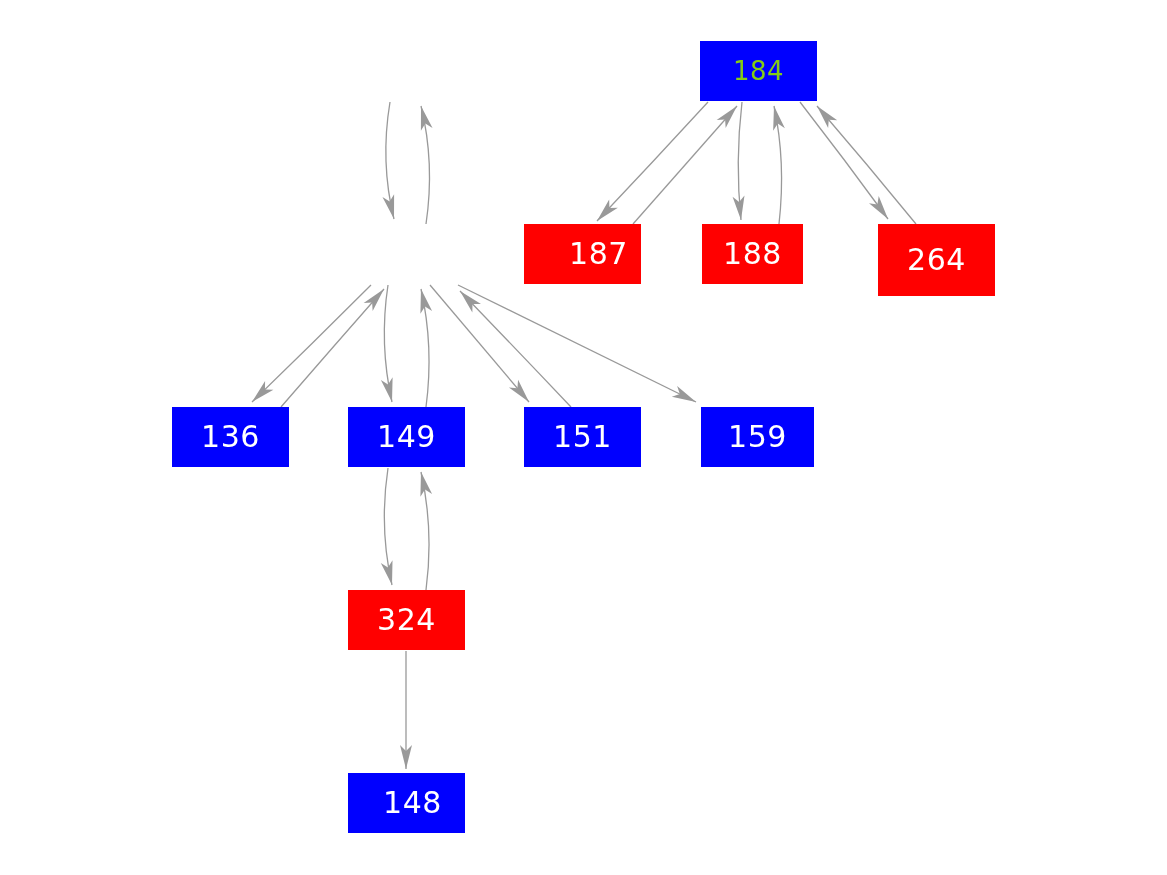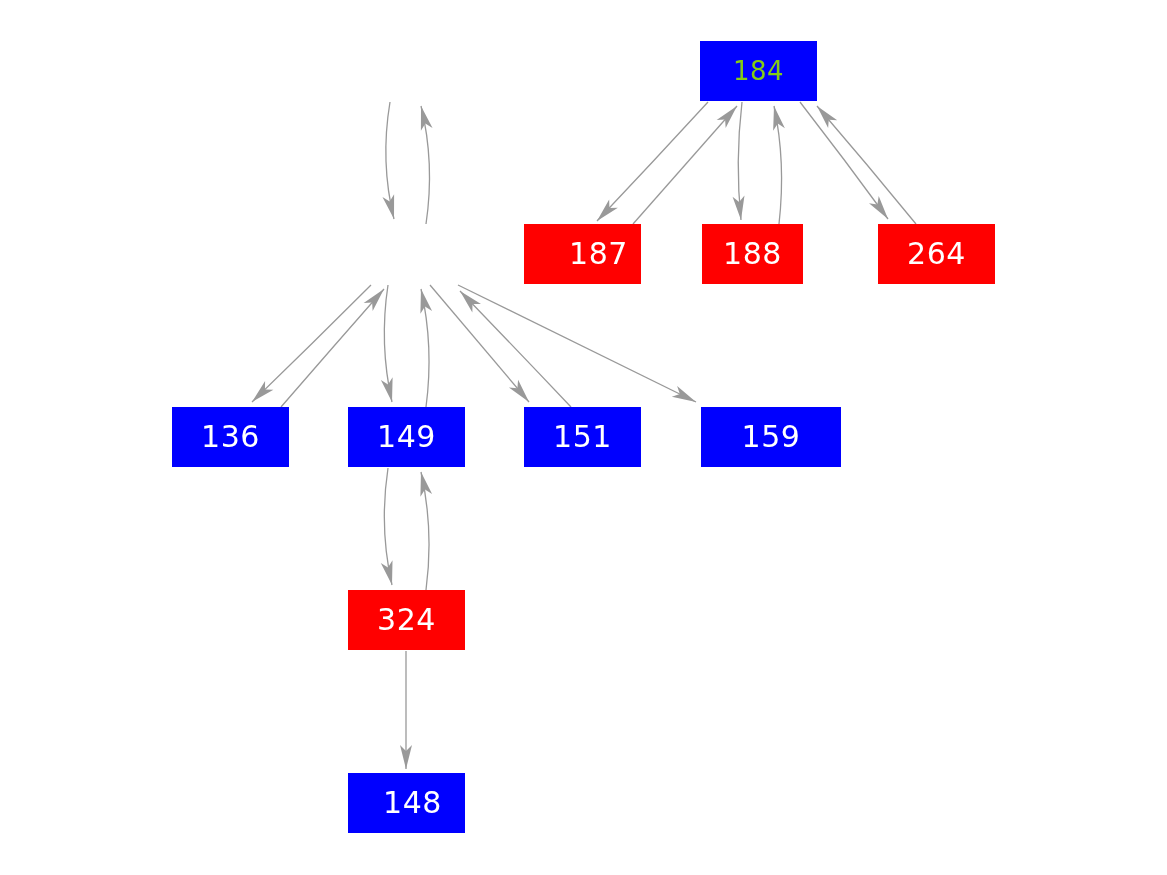--- a/index.html
+++ b/index.html
@@ -78,33 +78,33 @@
   <div id="node-layer">
       <div class="node" style="left: 700px; top: 41px; width: 117px; height: 60px; background: rgb(0, 0, 255);">
         <span style="font-size: 26px; color: #84cc16;">184</span>
       </div>
       <div class="node" style="left: 524px; top: 224px; width: 117px; height: 60px; background: rgb(255, 0, 0); padding-left: 32px;">
         <span style="font-size: 30px; color: rgb(255, 255, 255);">187</span>
       </div>
       <div class="node" style="left: 702px; top: 224px; width: 101px; height: 60px; background: rgb(255, 0, 0);">
         <span style="font-size: 30px; color: rgb(255, 255, 255);">188</span>
       </div>
-      <div class="node" style="left: 878px; top: 224px; width: 117px; height: 60px; background: rgb(255, 0, 0);">
+      <div class="node" style="left: 878px; top: 224px; width: 117px; height: 72px; background: rgb(255, 0, 0);">
         <span style="font-size: 30px; color: rgb(255, 255, 255);">264</span>
       </div>
       <div class="node" style="left: 172px; top: 407px; width: 117px; height: 60px; background: rgb(0, 0, 255);">
         <span style="font-size: 30px; color: rgb(255, 255, 255);">136</span>
       </div>
       <div class="node" style="left: 348px; top: 407px; width: 117px; height: 60px; background: rgb(0, 0, 255);">
         <span style="font-size: 30px; color: rgb(255, 255, 255);">149</span>
       </div>
       <div class="node" style="left: 524px; top: 407px; width: 117px; height: 60px; background: rgb(0, 0, 255);">
         <span style="font-size: 30px; color: rgb(255, 255, 255);">151</span>
       </div>
-      <div class="node" style="left: 701px; top: 407px; width: 140px; height: 60px; background: rgb(0, 0, 255);">
+      <div class="node" style="left: 701px; top: 407px; width: 113px; height: 60px; background: rgb(0, 0, 255);">
         <span style="font-size: 30px; color: rgb(255, 255, 255);">159</span>
       </div>
       <div class="node" style="left: 348px; top: 590px; width: 117px; height: 60px; background: rgb(255, 0, 0);">
         <span style="font-size: 30px; color: rgb(255, 255, 255);">324</span>
       </div>
       <div class="node" style="left: 348px; top: 773px; width: 117px; height: 60px; background: rgb(0, 0, 255);">
         <span style="font-size: 30px; color: rgb(255, 255, 255); margin-left: 12px;">148</span>
       </div>
     </div>
 </div>

